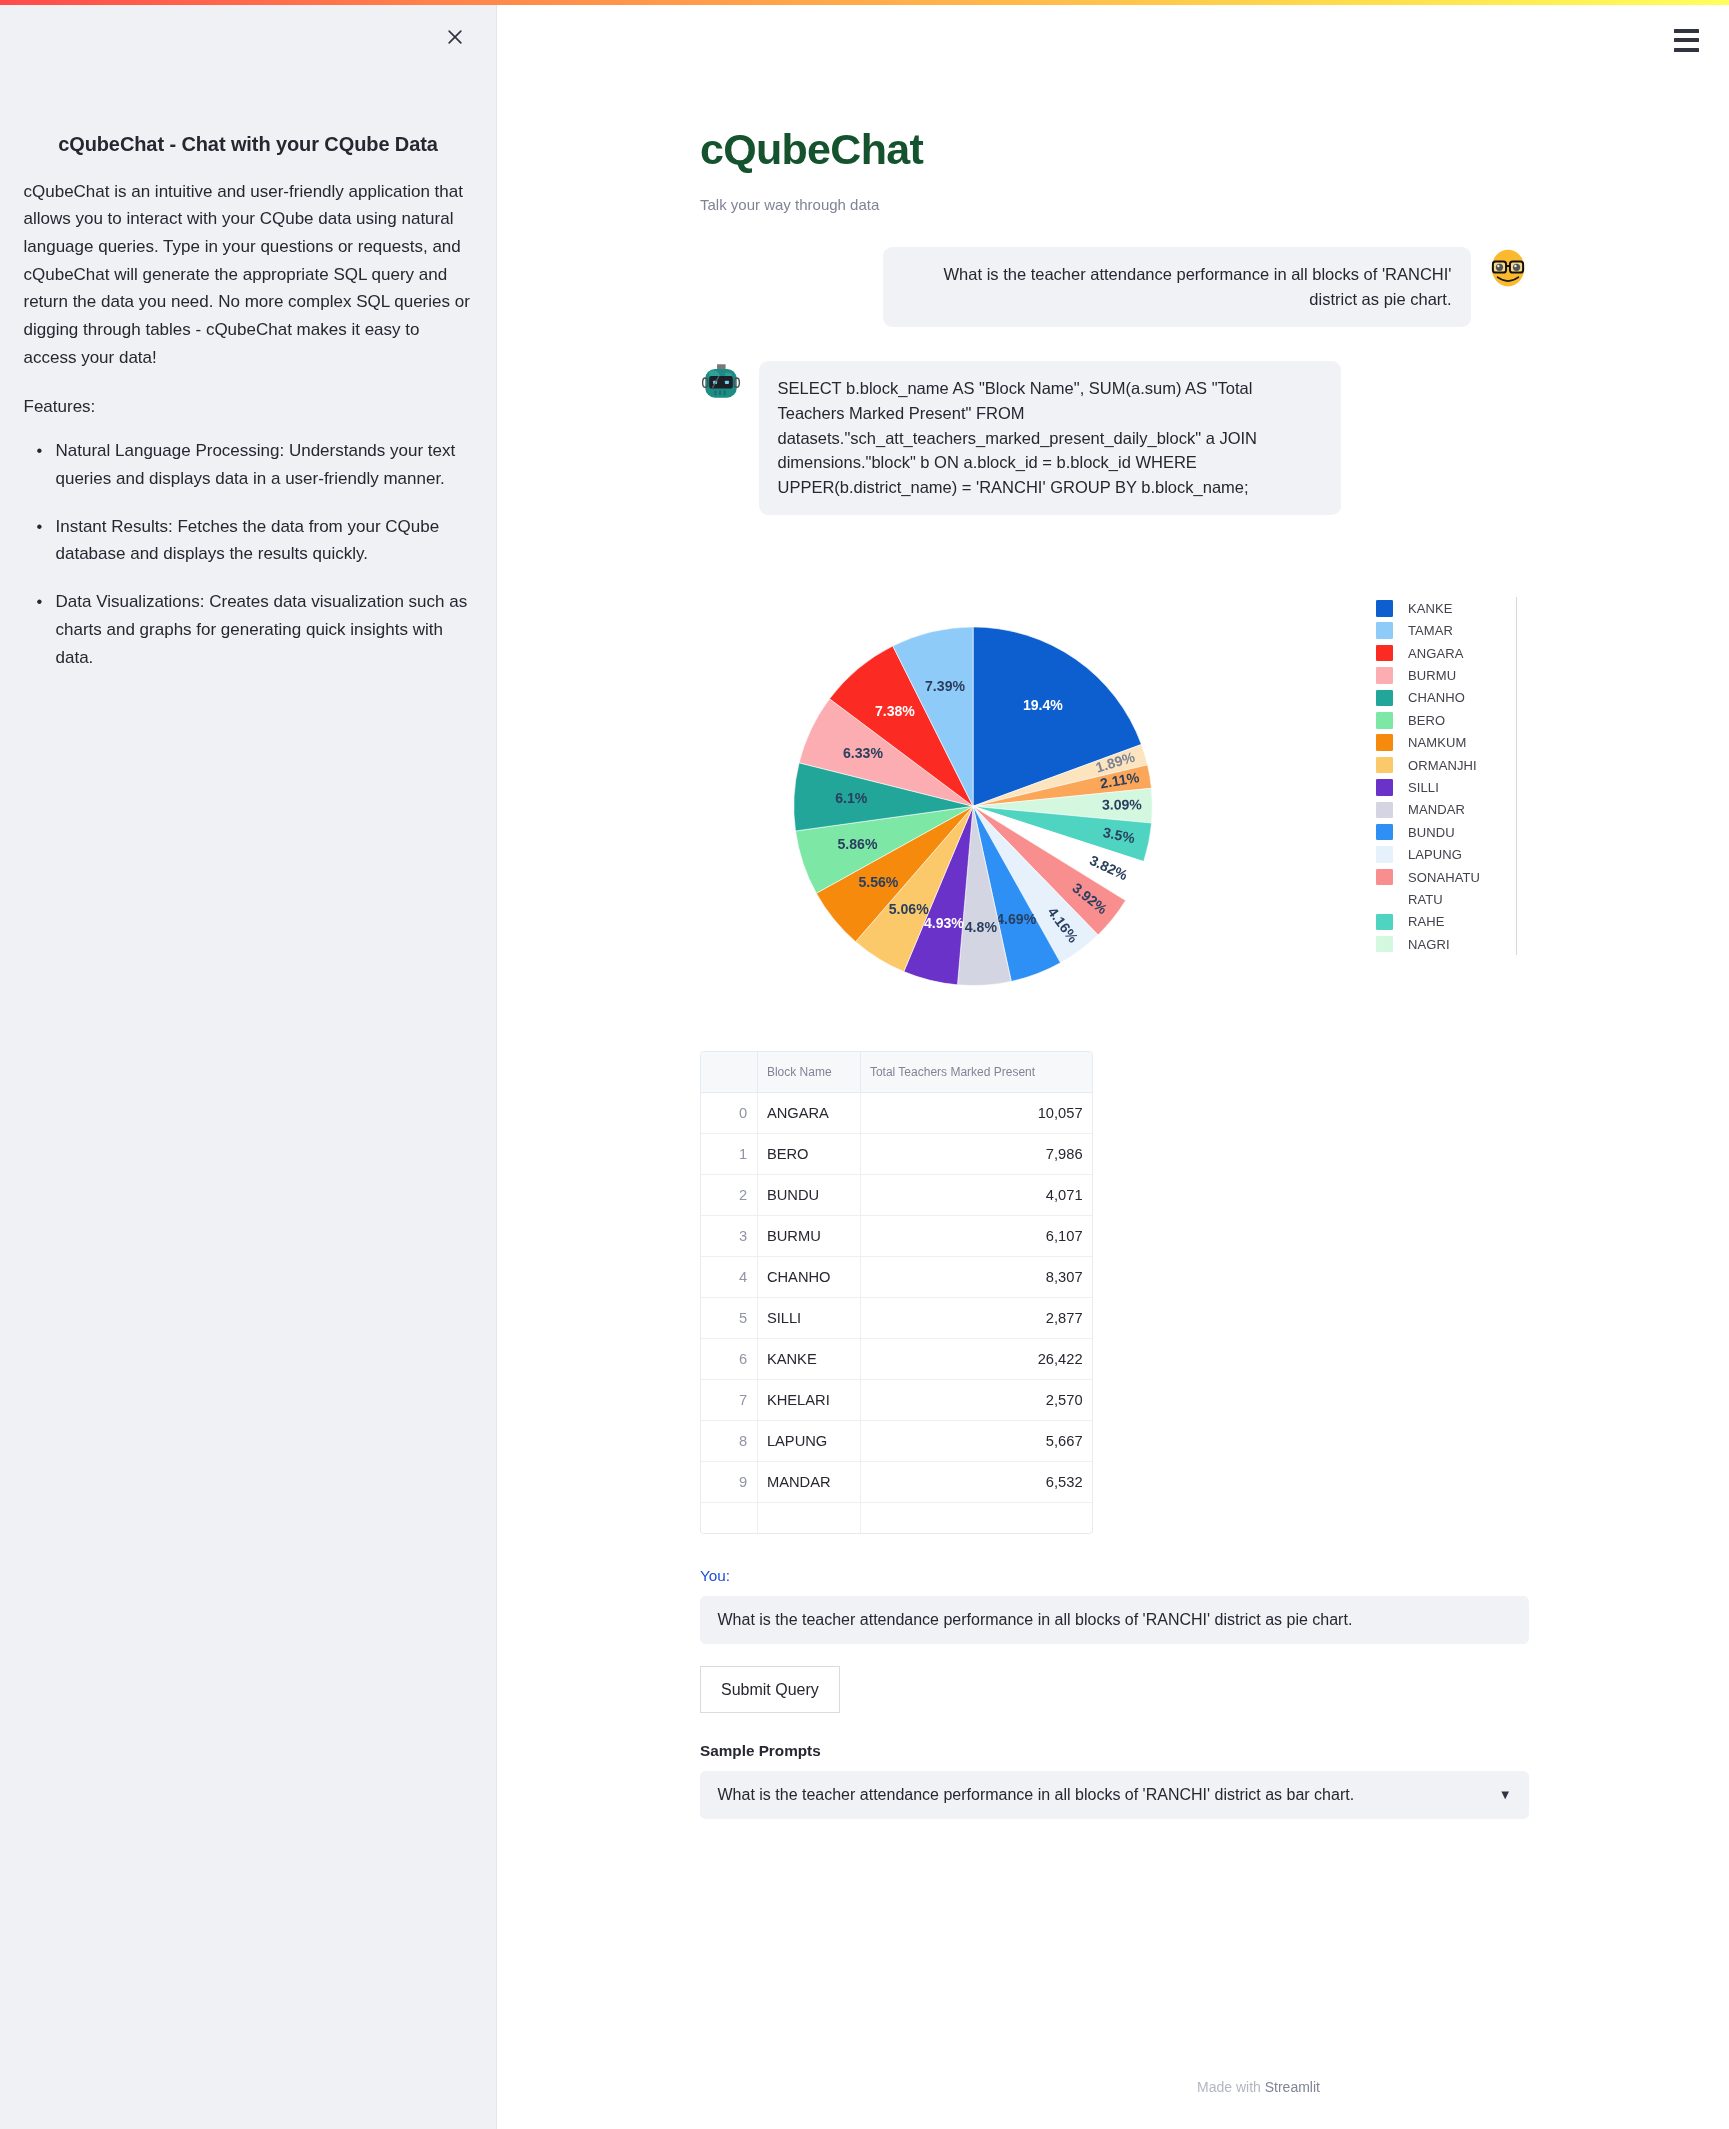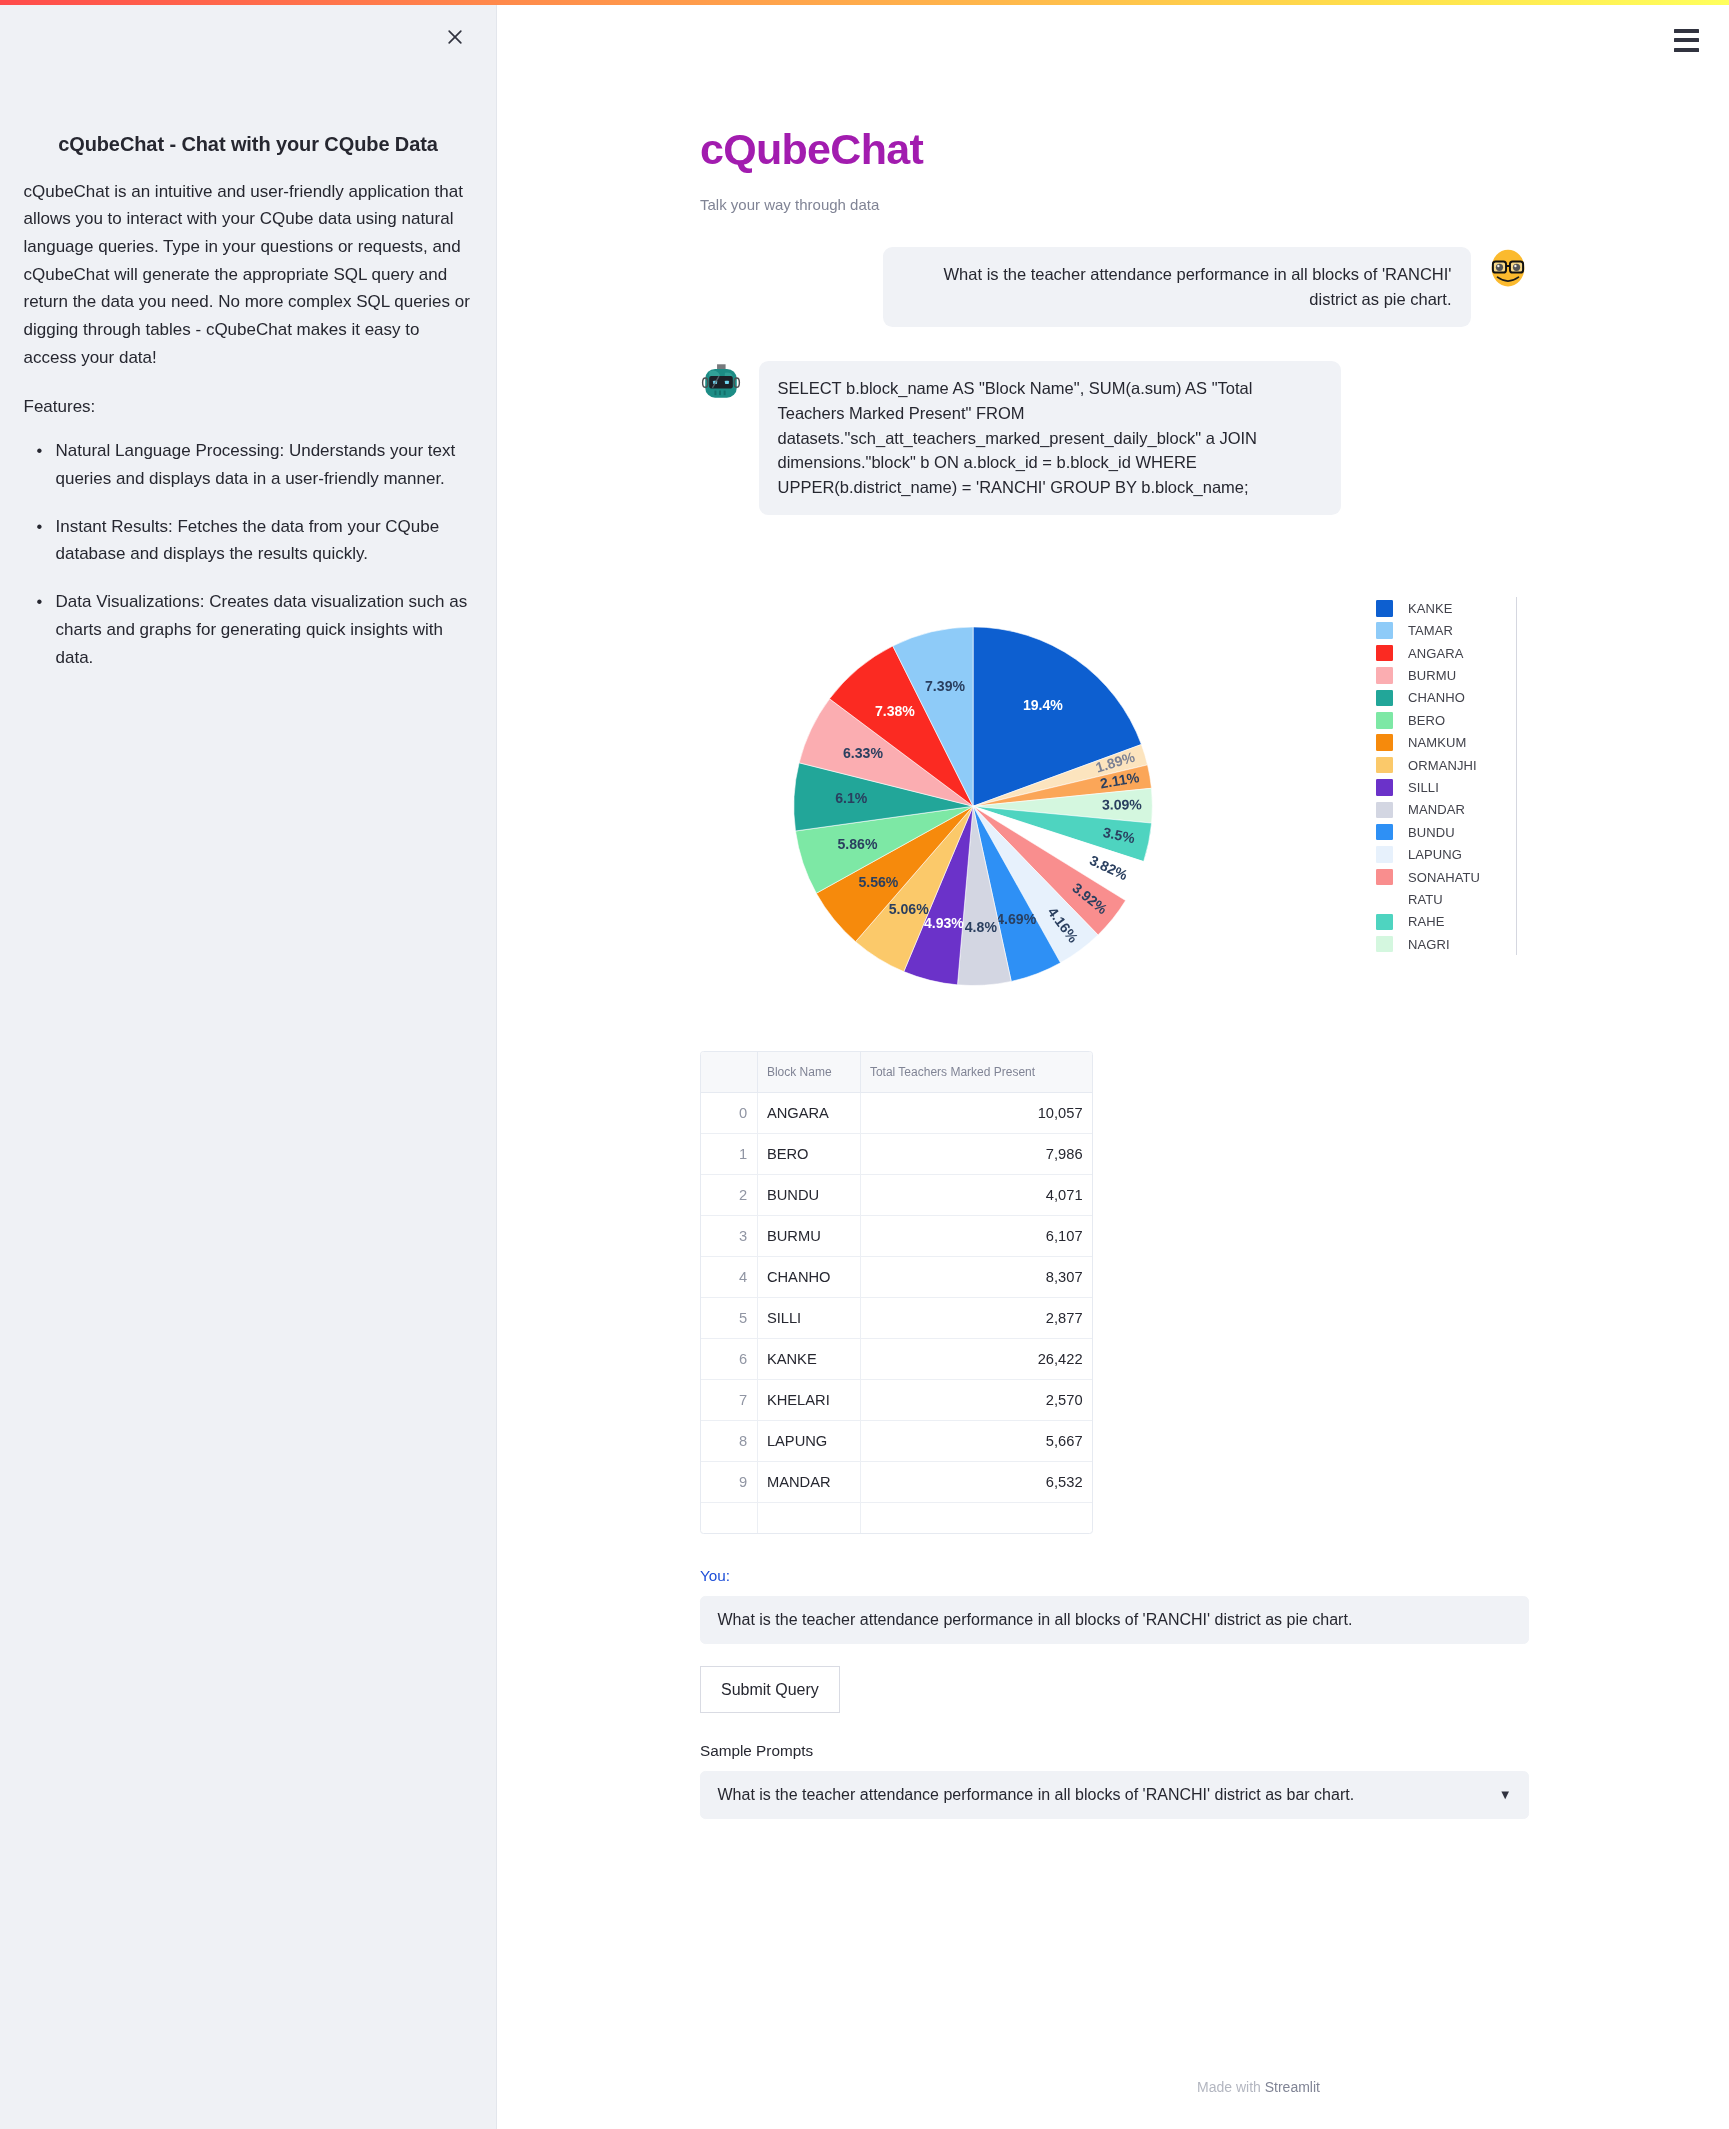--- a/index.html
+++ b/index.html
@@ -80,21 +80,21 @@
     width: 1232px; height: 2129px;
     background: #ffffff;
     overflow: hidden;
   }
   .main-col {
     width: 829px;
     margin-left: 203px;
     padding-top: 126px;
   }
   .app-title {
-    font-size: 43px; font-weight: 700; color: #a21caf;
+    font-size: 43px; font-weight: 700; color: #14532d;
     letter-spacing: -0.7px; line-height: 1.1;
   }
   .app-sub {
     margin-top: 22.4px;
     font-size: 15px; color: #808495;
   }
 
   
   .chat-row { display: flex; align-items: flex-start; margin-top: 34px; }
   .chat-row.user { justify-content: flex-end; }
@@ -202,21 +202,21 @@
     height: 47px; padding: 0 20px;
     background: #ffffff;
     border: 0.6px solid #d9dbe3;
     border-radius: 0;
     font-size: 16px; color: #262730;
     cursor: pointer;
     font-family: "Liberation Sans", sans-serif;
   }
   .section-label {
     margin-top: 29px;
-    font-size: 15.3px; color: #262730;
+    font-size: 15.3px; color: #262730; font-weight: bold;
   }
   .select-box {
     margin-top: 10.6px;
     width: 829px; height: 48px;
     background: #f0f2f6;
     border: 0.6px solid #f0f2f6;
     border-radius: 5.3px;
     display: flex; align-items: center; justify-content: space-between;
     padding: 0 16.5px;
     font-size: 16px; color: #262730;

